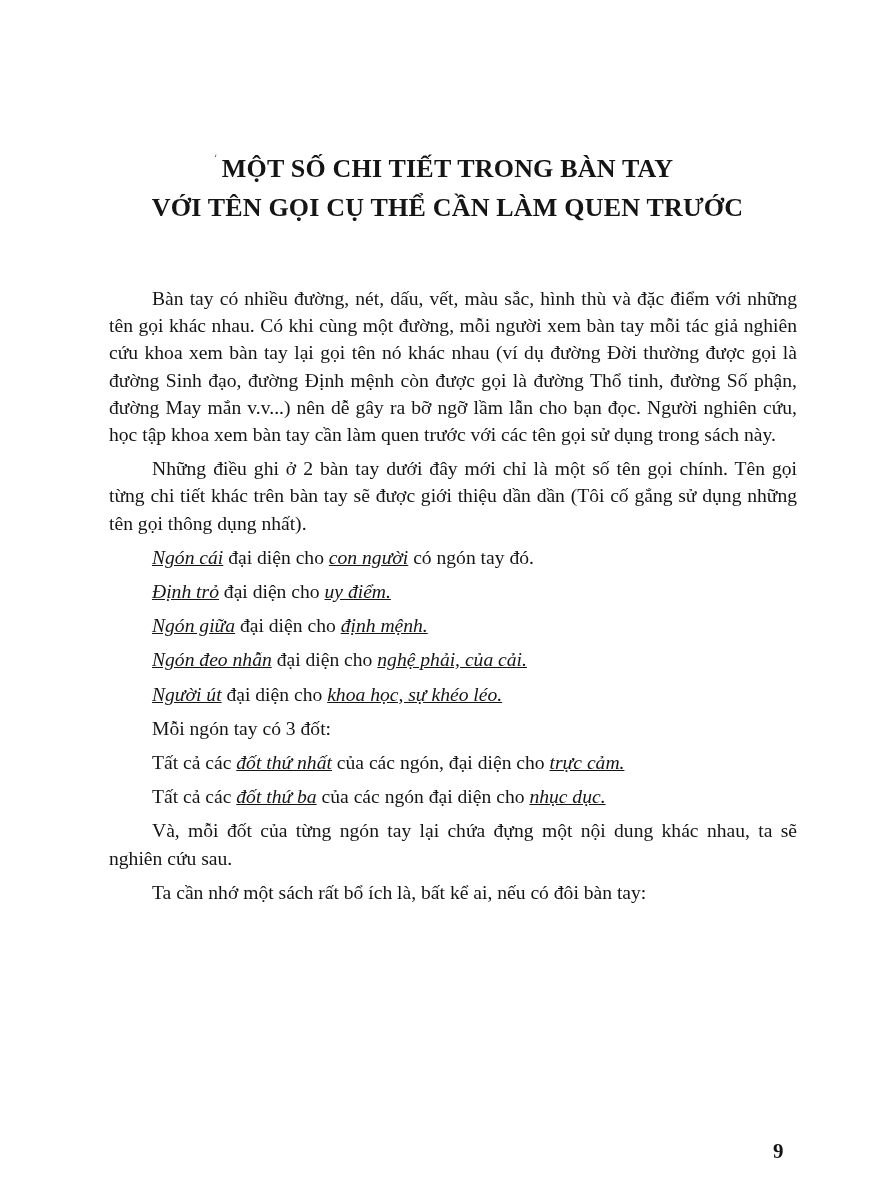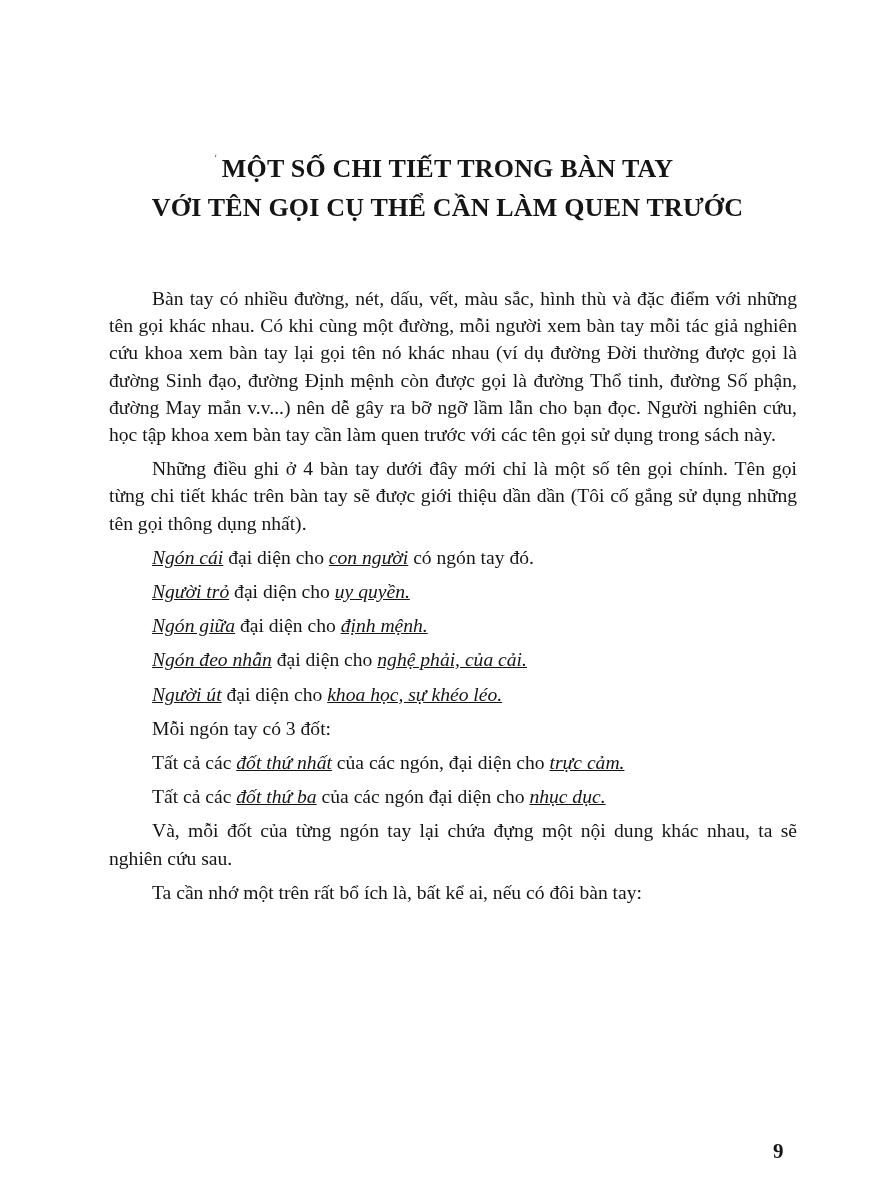--- a/index.html
+++ b/index.html
@@ -19,30 +19,30 @@
 </style>
 </head>
 <body>
 
 <span class="tick">ʻ</span>
 <div class="title l1">MỘT SỐ CHI TIẾT TRONG BÀN TAY</div>
 <div class="title l2">VỚI TÊN GỌI CỤ THỂ CẦN LÀM QUEN TRƯỚC</div>
 
 <div class="body">
   <p class="p">Bàn tay có nhiều đường, nét, dấu, vết, màu sắc, hình thù và đặc điểm với những tên gọi khác nhau. Có khi cùng một đường, mỗi người xem bàn tay mỗi tác giả nghiên cứu khoa xem bàn tay lại gọi tên nó khác nhau (ví dụ đường Đời thường được gọi là đường Sinh đạo, đường Định mệnh còn được gọi là đường Thổ tinh, đường Số phận, đường May mắn v.v...) nên dễ gây ra bỡ ngỡ lầm lẫn cho bạn đọc. Người nghiên cứu, học tập khoa xem bàn tay cần làm quen trước với các tên gọi sử dụng trong sách này.</p>
-  <p class="p">Những điều ghi ở 4 bàn tay dưới đây mới chỉ là một số tên gọi chính. Tên gọi từng chi tiết khác trên bàn tay sẽ được giới thiệu dần dần (Tôi cố gắng sử dụng những tên gọi thông dụng nhất).</p>
+  <p class="p">Những điều ghi ở 2 bàn tay dưới đây mới chỉ là một số tên gọi chính. Tên gọi từng chi tiết khác trên bàn tay sẽ được giới thiệu dần dần (Tôi cố gắng sử dụng những tên gọi thông dụng nhất).</p>
 
   <div class="line"><i>Ngón cái</i><span> đại diện cho </span><i>con người</i><span> có ngón tay đó.</span></div>
-  <div class="line"><i>Người trỏ</i><span> đại diện cho </span><i>uy quyền.</i></div>
+  <div class="line"><i>Định trỏ</i><span> đại diện cho </span><i>uy điểm.</i></div>
   <div class="line"><i>Ngón giữa</i><span> đại diện cho </span><i>định mệnh.</i></div>
   <div class="line"><i>Ngón đeo nhẫn</i><span> đại diện cho </span><i>nghệ phải, của cải.</i></div>
   <div class="line"><i>Người út</i><span> đại diện cho </span><i>khoa học, sự khéo léo.</i></div>
 
   <div class="line">Mỗi ngón tay có 3 đốt:</div>
 
   <div class="line"><span>Tất cả các </span><i>đốt thứ nhất</i><span> của các ngón, đại diện cho </span><i>trực cảm.</i></div>
   <div class="line"><span>Tất cả các </span><i>đốt thứ ba</i><span> của các ngón đại diện cho </span><i>nhục dục.</i></div>
 
   <p class="p">Và, mỗi đốt của từng ngón tay lại chứa đựng một nội dung khác nhau, ta sẽ nghiên cứu sau.</p>
-  <p class="p">Ta cần nhớ một trên rất bổ ích là, bất kể ai, nếu có đôi bàn tay:</p>
+  <p class="p">Ta cần nhớ một sách rất bổ ích là, bất kể ai, nếu có đôi bàn tay:</p>
 </div>
 
 <div class="pagenum">9</div>
 
 </body></html>

